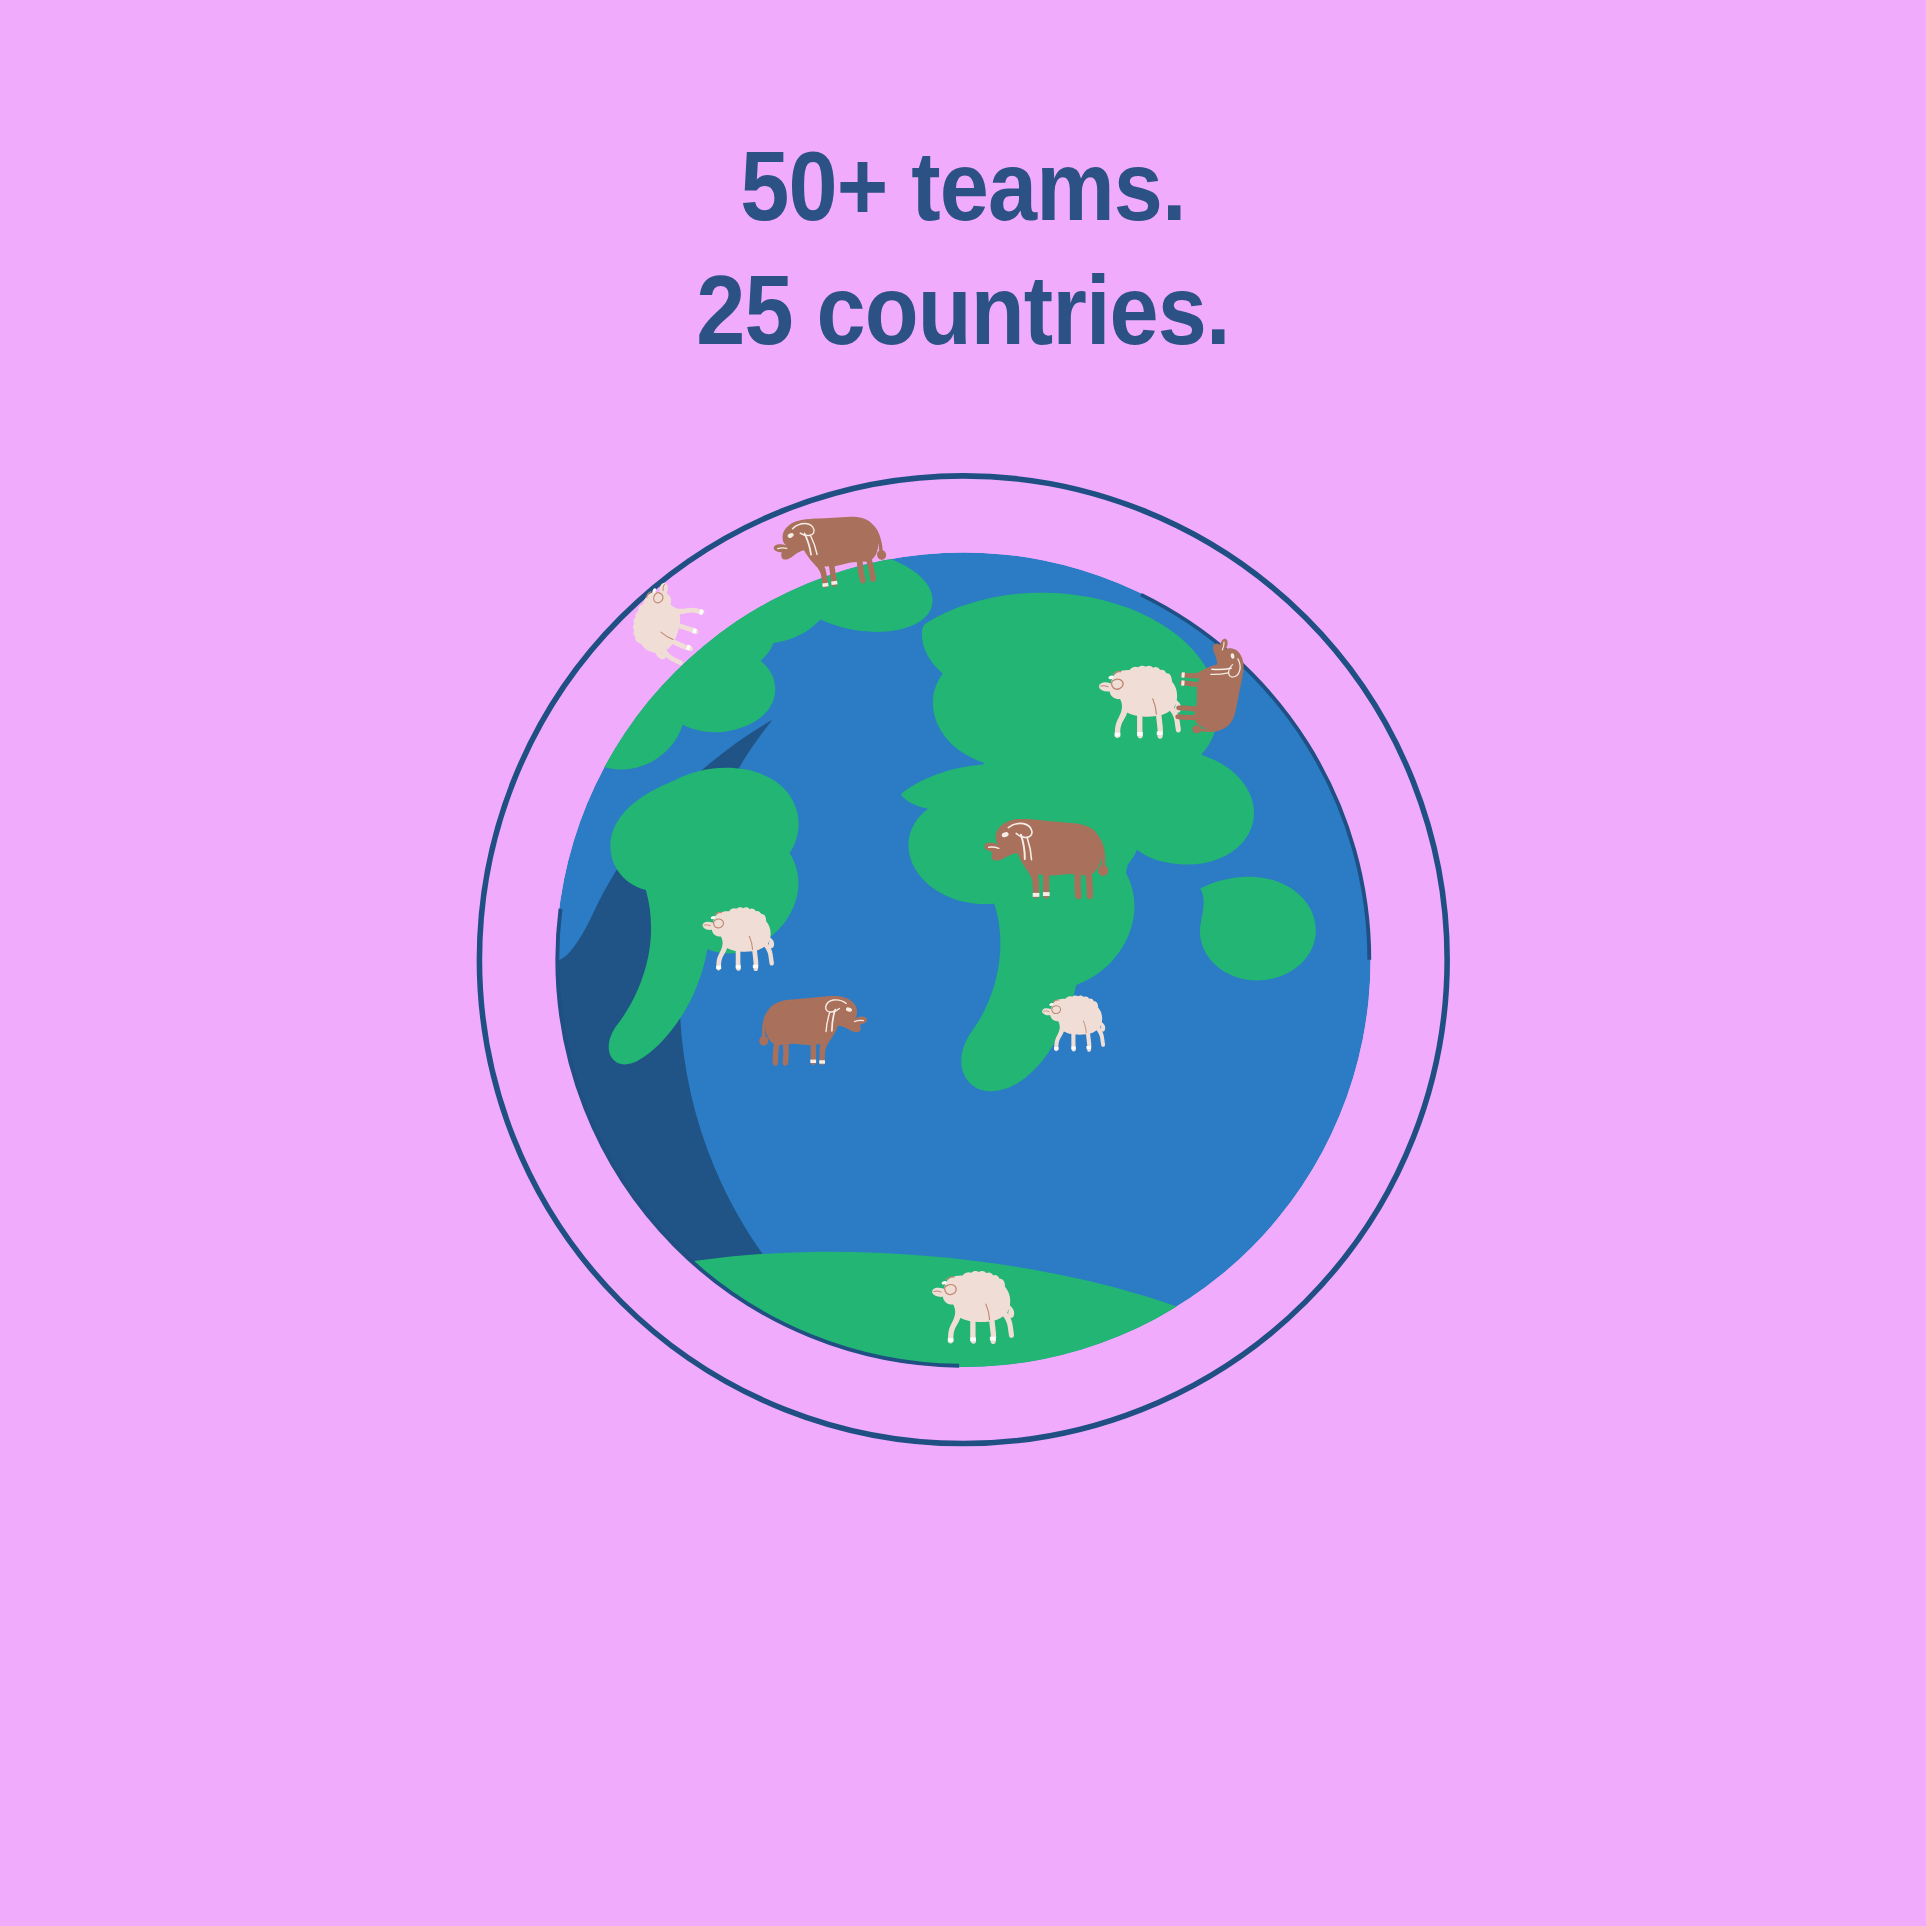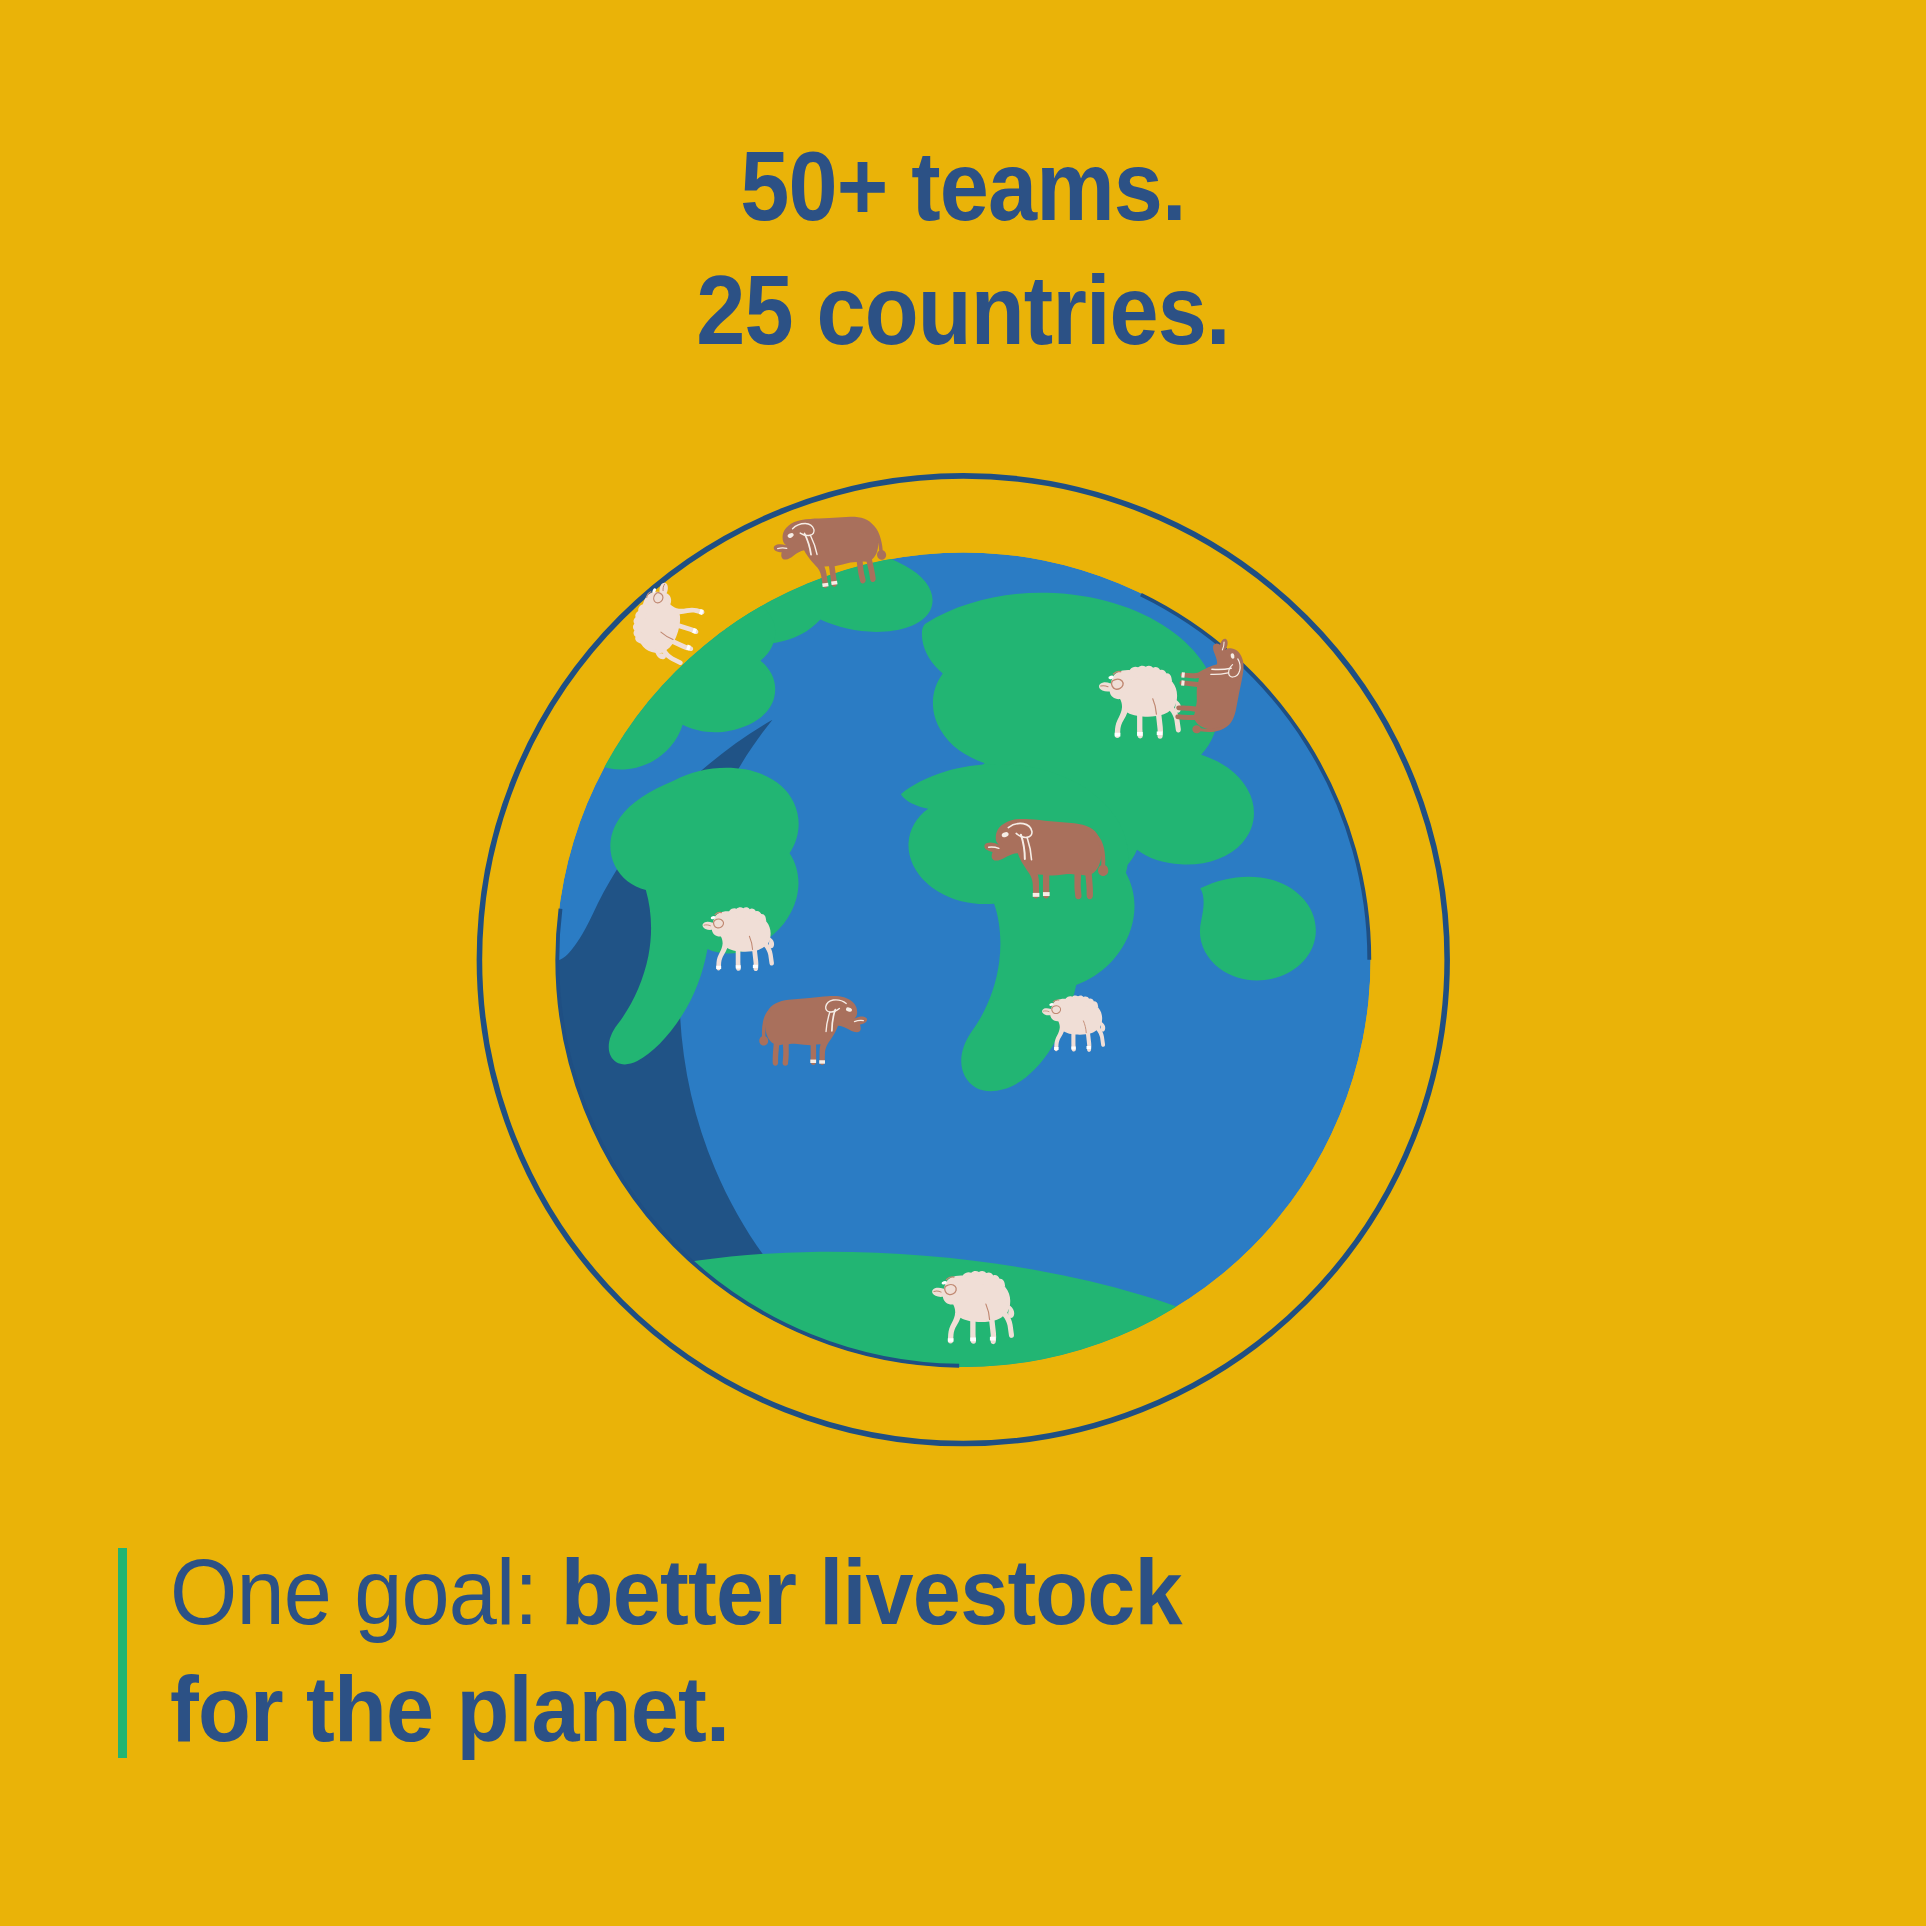--- a/index.html
+++ b/index.html
@@ -14,21 +14,21 @@
     overflow: hidden;
     font-family: "Liberation Sans", "DejaVu Sans", sans-serif;
     -webkit-font-smoothing: antialiased;
   }
 
   #poster {
     position: absolute;
     left: 0; top: 0;
     width: 1926px;
     height: 1926px;
-    background: #eab308;
+    background: #f0abfc;
   }
 
   
   .headline {
     position: absolute;
     left: 0;
     top: 124px;
     width: 1926px;
     text-align: center;
     color: #2C5185;
@@ -399,22 +399,15 @@
       <g transform="translate(300,470) rotate(-72) scale(0.70)">
         <use href="#sheep-sym" transform="scale(-1,1) translate(-360,0)"></use>
       </g>
 
       <g transform="translate(1846,398) rotate(96) scale(0.72)">
         <use href="#cow-sym"></use>
       </g>
     </svg>
   </div>
 
-  <div class="tagline-block">
-    <div class="green-bar"></div>
-    <div class="tagline">
-      <span class="tl-line"><span class="tl-light">One goal:</span> <span class="tl-bold">better livestock</span></span>
-      <span class="tl-line"><span class="tl-bold">for the planet.</span></span>
-    </div>
-  </div>
 
 </div>
 
 
 </body></html>

